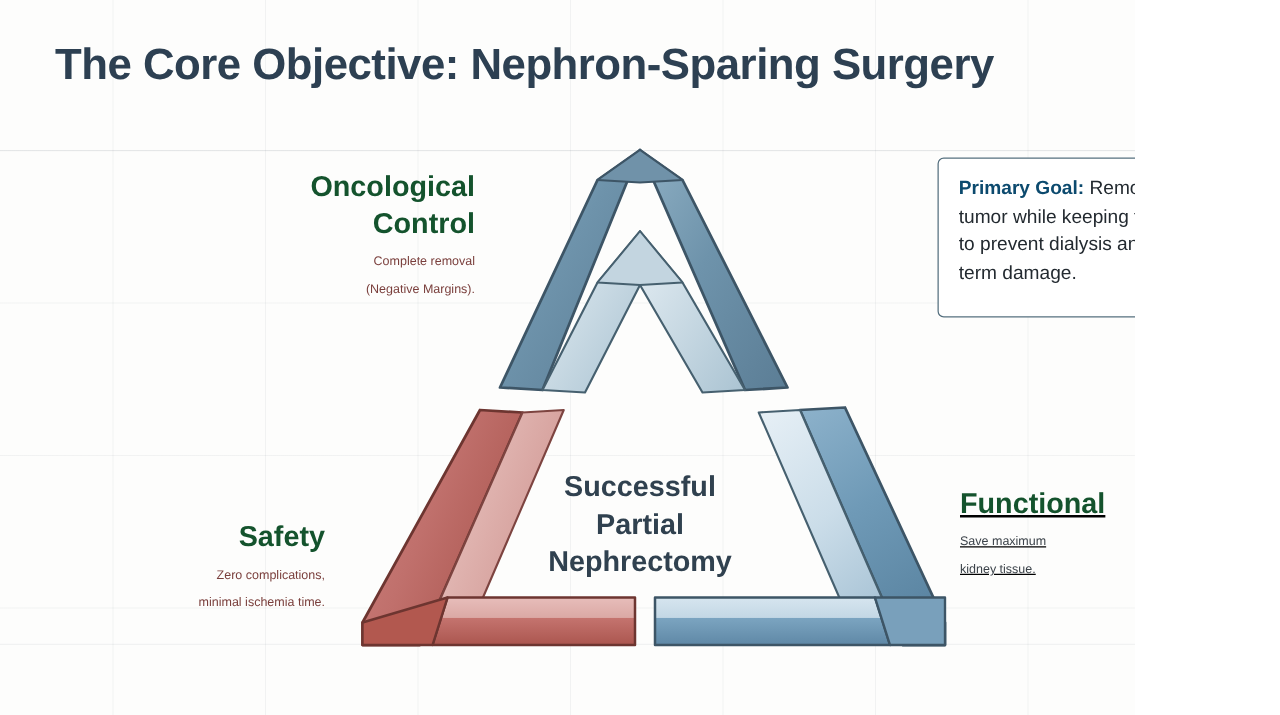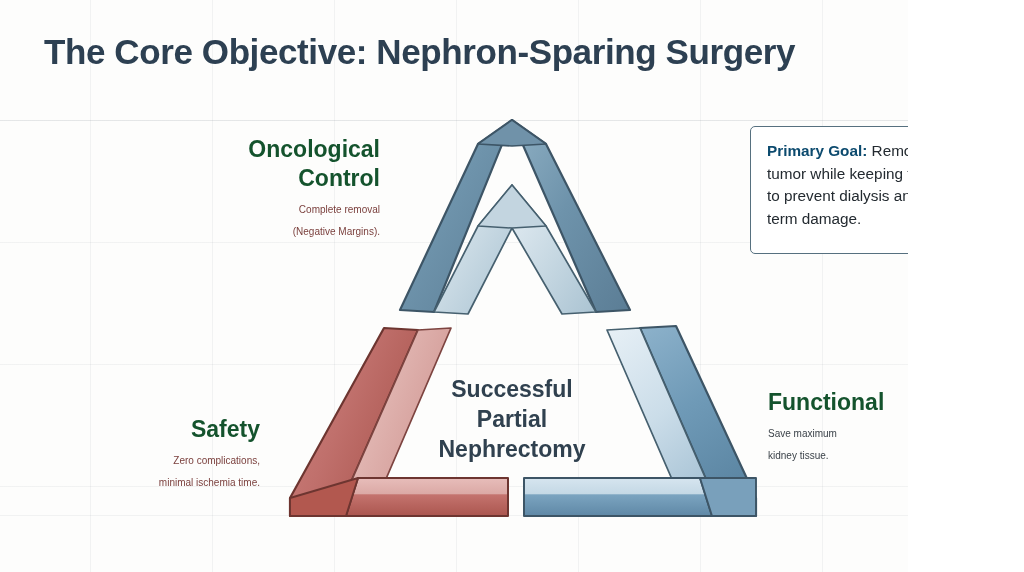--- a/index.html
+++ b/index.html
@@ -104,20 +104,21 @@
     left: 60px;
     top: 415px;
     width: 200px;
     text-align: right;
   }
   #node-func {
     left: 768px;
     top: 388px;
     width: 215px;
     text-align: left;
+    text-decoration: underline;
   }
 
   
   .callout {
     position: absolute;
     left: 750px;
     top: 126px;
     width: 245px;
     height: 128px;
     box-sizing: border-box;

